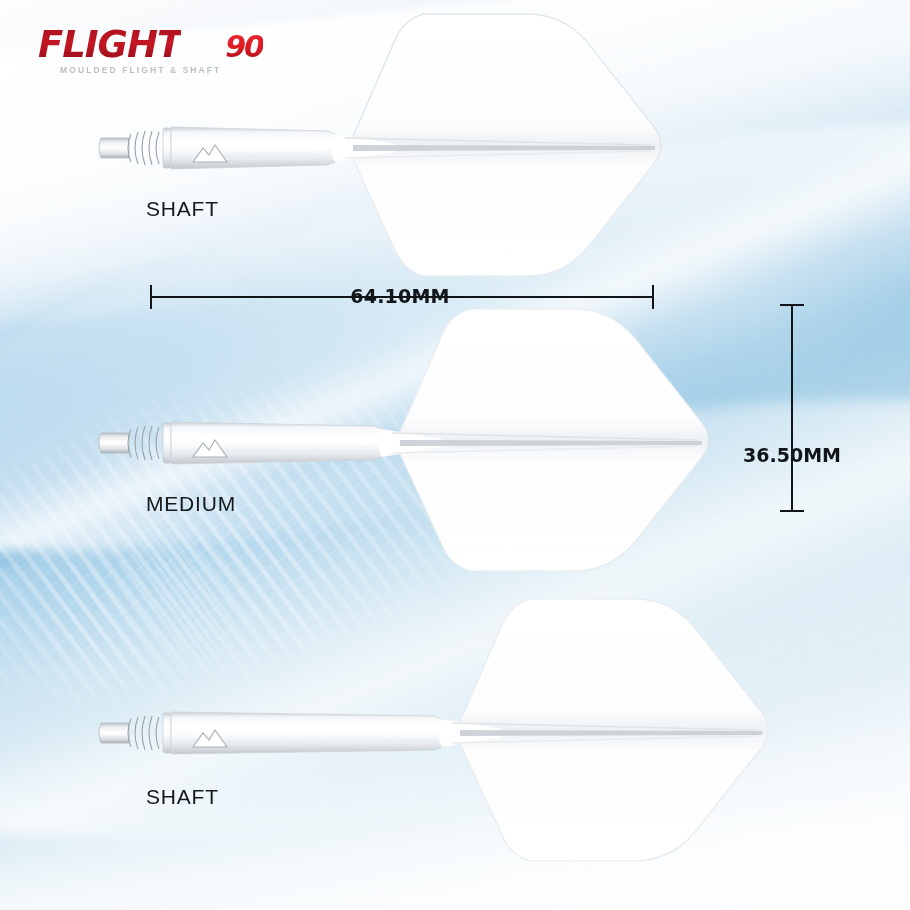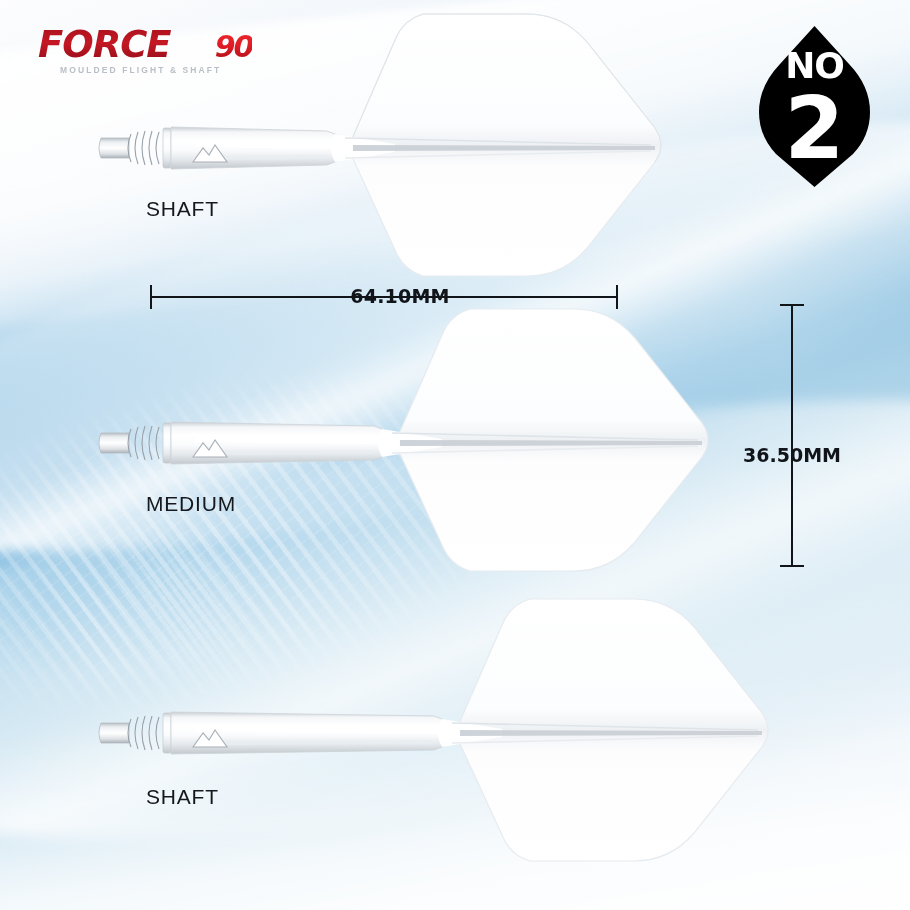--- a/index.html
+++ b/index.html
@@ -313,31 +313,24 @@
   <div class="bg-base"></div>
   <div class="bg-swoosh-a"></div>
   <div class="bg-texture"></div>
   <div class="bg-texture2"></div>
   <div class="bg-swoosh-b"></div>
   <div class="bg-swoosh-c"></div>
   <div class="bg-swoosh-d"></div>
   <div class="bg-swoosh-e"></div>
 
   <div class="logo">
-    <div class="logo-main"><span class="logo-force">FORCE</span><span class="logo-90">90</span></div>
+    <div class="logo-main"><span class="logo-force">FLIGHT</span><span class="logo-90">90</span></div>
     <div class="logo-sub">MOULDED FLIGHT &amp; SHAFT</div>
   </div>
 
-  <div class="badge">
-    <svg width="115" height="165" viewBox="0 0 115 165">
-      <path d="M57.5 2 L92 40 Q113 62 113 88 Q113 112 96 130 L57.5 163 L19 130 Q2 112 2 88 Q2 62 23 40 Z" fill="#000000"></path>
-      <text class="badge-no" x="57.5" y="54" text-anchor="middle">NO</text>
-      <text class="badge-num" x="57.5" y="134" text-anchor="middle">2</text>
-    </svg>
-  </div>
 
   <div class="dart" style="left:95px; top:0px;">
     <svg width="620" height="300" viewBox="0 0 620 300">
       <defs>
         <linearGradient id="flightG1" x1="0" y1="0" x2="0" y2="1">
           <stop offset="0%" stop-color="#ffffff"></stop>
           <stop offset="42%" stop-color="#fcfdfe"></stop>
           <stop offset="50%" stop-color="#eef1f4"></stop>
           <stop offset="58%" stop-color="#fdfdfe"></stop>
           <stop offset="100%" stop-color="#ffffff"></stop>
@@ -390,21 +383,21 @@
       <g>
         <path d="M240 134 L300 144 L300 152 L240 162 Q232 148 240 134 Z" fill="#ffffff" opacity="0.95"></path>
         <path d="M258 145 L560 146 L560 150 L258 151 Z" fill="#c8ced4" opacity="0.9"></path>
         <path d="M250 138 L556 145" stroke="#dfe4e9" stroke-width="1.6" fill="none"></path>
         <path d="M250 158 L556 151" stroke="#e8ecf0" stroke-width="1.6" fill="none"></path>
       </g>
     </svg>
   </div>
   <div class="plabel" style="left:146px; top:197px;">SHAFT</div>
 
-  <div class="dim-h" style="left:150px; top:283px; width:468px;">
+  <div class="dim-h" style="left:150px; top:283px; width:468px;padding-left:36px;">
     <div class="rule"></div>
     <div class="cap l"></div>
     <div class="cap r"></div>
     <div class="txt" style="left:250px;">64.10MM</div>
   </div>
 
   <div class="dart" style="left:95px; top:295px;">
     <svg width="660" height="300" viewBox="0 0 660 300">
       <defs>
         <linearGradient id="flightG2" x1="0" y1="0" x2="0" y2="1">
@@ -517,21 +510,21 @@
         <path d="M347 134 L407 144 L407 152 L347 162 Q339 148 347 134 Z" fill="#ffffff" opacity="0.95"></path>
         <path d="M365 145 L667 146 L667 150 L365 151 Z" fill="#c8ced4" opacity="0.9"></path>
         <path d="M357 138 L663 145" stroke="#dfe4e9" stroke-width="1.6" fill="none"></path>
         <path d="M357 158 L663 151" stroke="#e8ecf0" stroke-width="1.6" fill="none"></path>
       </g>
     </svg>
   </div>
   <div class="plabel" style="left:146px; top:785px;">SHAFT</div>
 
 
-  <div class="dim-v" style="left:779px; top:304px; height:263px;">
+  <div class="dim-v" style="left:779px; top:304px; height:208px;">
     <div class="cap t"></div>
     <div class="cap b"></div>
     <div class="rule" style="top:2px; height:140px;"></div>
     <div class="rule" style="bottom:2px; height:140px;"></div>
     <div class="txt" style="top:151px;">36.50MM</div>
   </div>
 
 </div>
 
 </body></html>

